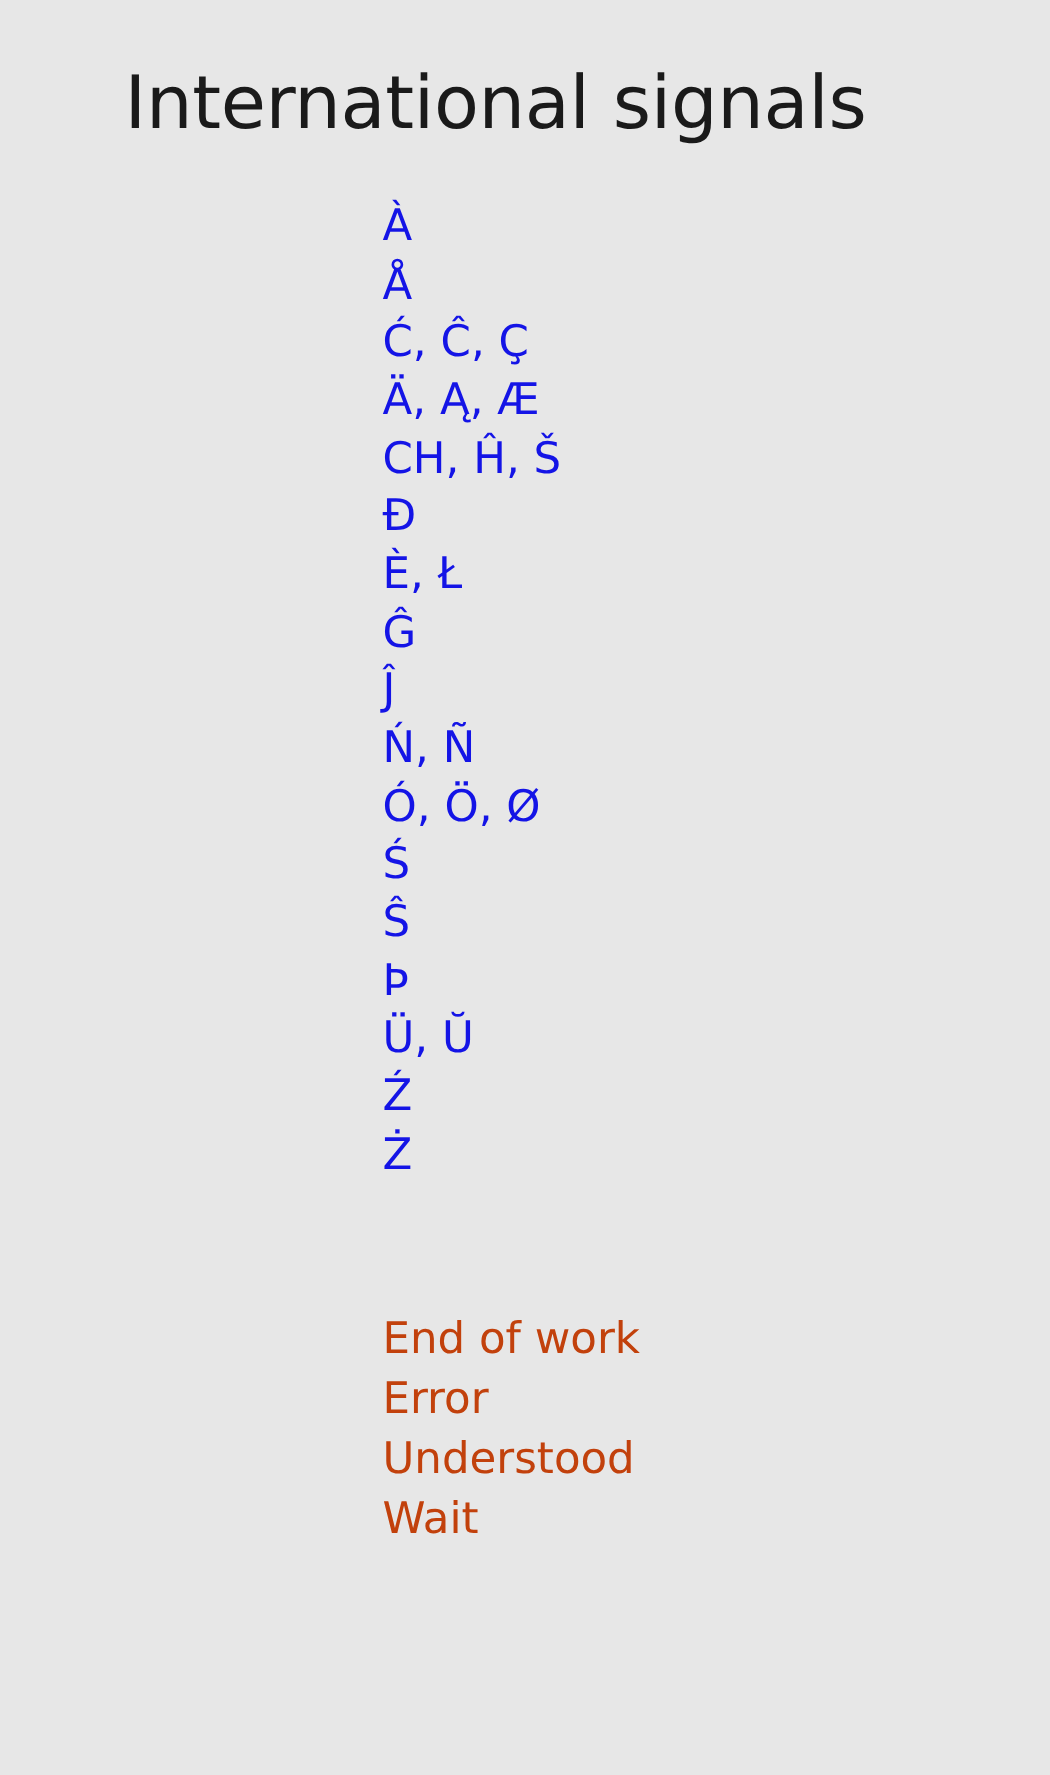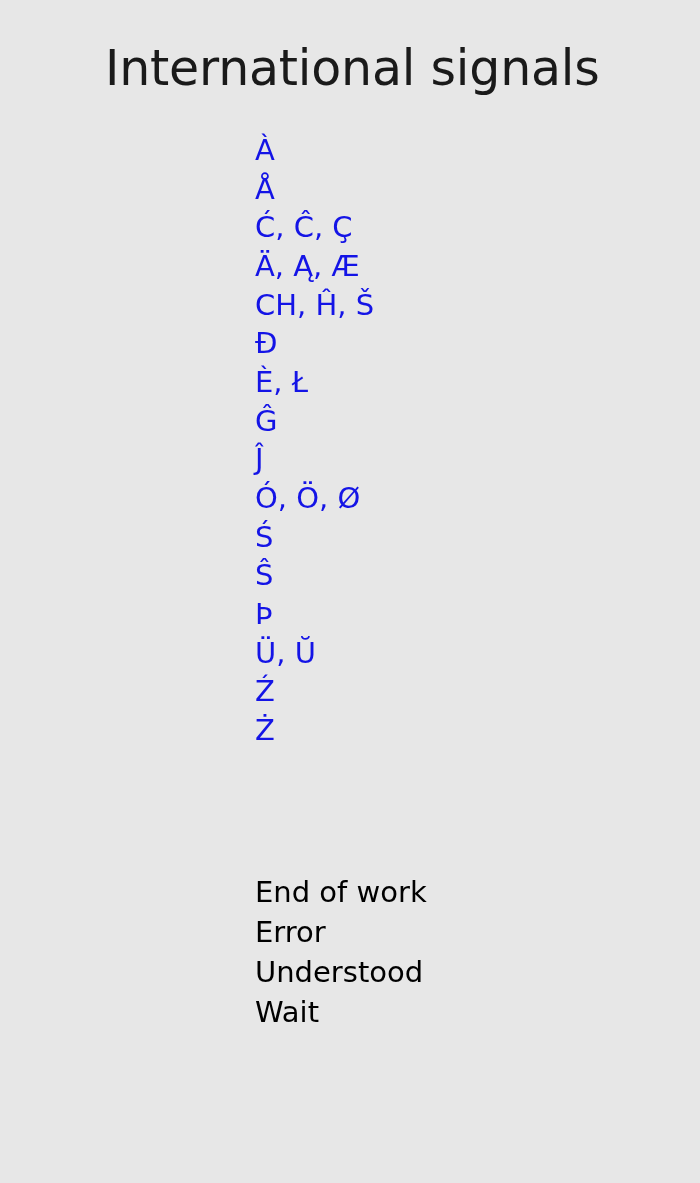--- a/index.html
+++ b/index.html
@@ -17,21 +17,21 @@
 
   .page {
     width: 700px;
     height: 1183px;
     position: relative;
     box-sizing: border-box;
   }
 
   .title {
     position: absolute;
-    left: 105px;
+    left: 83px;
     top: 44px;
     font-size: 49px;
     font-weight: 400;
     color: #1a1a1a;
     letter-spacing: -0.2px;
     line-height: 1;
     white-space: nowrap;
   }
 
   
@@ -86,21 +86,21 @@
     left: 255px;
     font-size: 29px;
     line-height: 1;
     white-space: nowrap;
   }
   .rows.letters .label {
     color: #1414e6;
     font-size: 29px;
   }
   .rows.signals .label {
-    color: #000000;
+    color: #c2410c;
     font-size: 29px;
   }
 </style>
 </head>
 <body>
 
 <div class="page">
 
   <div class="title">International signals</div>
 
@@ -192,20 +192,30 @@
           <span class="sym"><span class="dash"></span></span>
           <span class="sym"><span class="dash"></span></span>
           <span class="sym"><span class="dot"></span></span>
         </div>
         <div class="label">Ĵ</div>
       </div>
       <div class="row">
         <div class="morse">
           <span class="sym"><span class="dash"></span></span>
           <span class="sym"><span class="dash"></span></span>
+          <span class="sym"><span class="dot"></span></span>
+          <span class="sym"><span class="dash"></span></span>
+          <span class="sym"><span class="dash"></span></span>
+        </div>
+        <div class="label">Ń, Ñ</div>
+      </div>
+      <div class="row">
+        <div class="morse">
+          <span class="sym"><span class="dash"></span></span>
+          <span class="sym"><span class="dash"></span></span>
           <span class="sym"><span class="dash"></span></span>
           <span class="sym"><span class="dot"></span></span>
         </div>
         <div class="label">Ó, Ö, Ø</div>
       </div>
       <div class="row">
         <div class="morse">
           <span class="sym"><span class="dot"></span></span>
           <span class="sym"><span class="dot"></span></span>
           <span class="sym"><span class="dot"></span></span>

